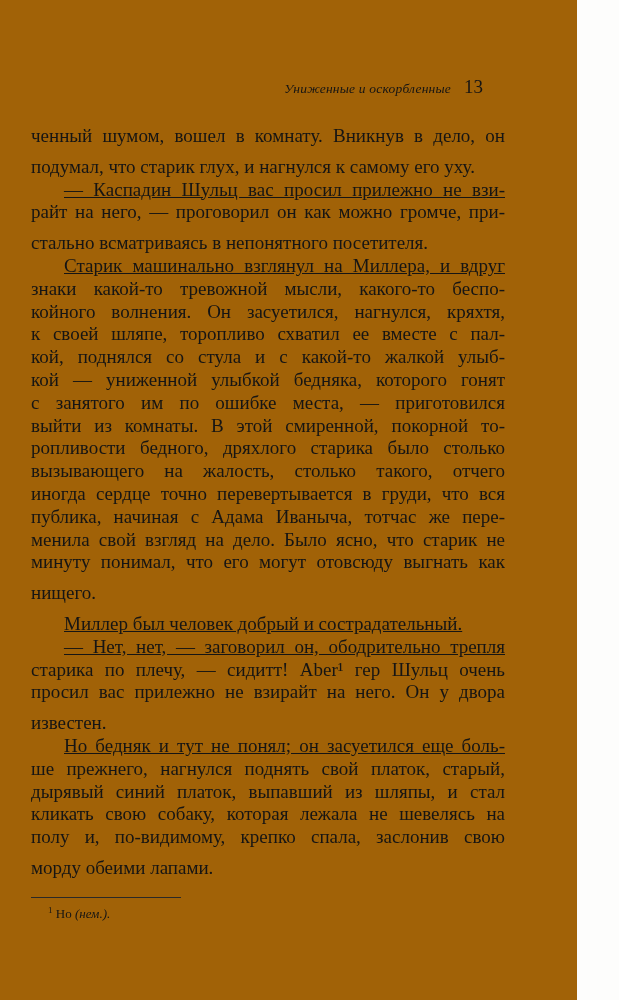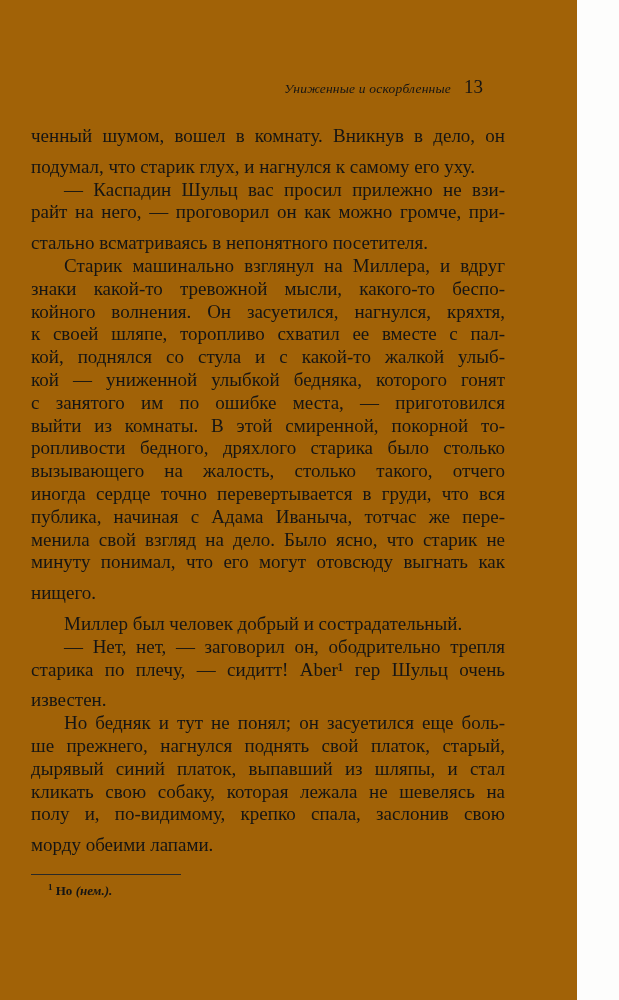--- a/index.html
+++ b/index.html
@@ -39,35 +39,34 @@
     line-height: 22.8px;
   }
   p.para { margin: 0; padding: 0; }
   .line {
     display: block;
     text-align: justify;
     text-align-last: justify;
     white-space: normal;
   }
   .line.last { text-align-last: left; margin-top: 8px; }
-  .line.first-indent { text-indent: 33px; }
+  .line.first-indent { text-indent: 33px; text-decoration: underline; }
   .footnote {
     margin-top: 17px;
     font-size: 13px;
     line-height: 17px;
   }
   .fn-rule {
     width: 150px;
     height: 1px;
     background: #2a2927;
   }
   .fn-line {
     margin: 7px 0 12px 0;
     text-indent: 17px;
-    font-weight: bold;
   }
   .fn-line sup {
     font-size: 9px;
     line-height: 0;
   }
   .fn-line .it { font-style: italic; }
 </style>
 </head>
 <body>
 
@@ -104,20 +103,21 @@
         <span class="line">менила свой взгляд на дело. Было ясно, что старик не</span>
         <span class="line">минуту понимал, что его могут отовсюду выгнать как</span>
         <span class="line last">нищего.</span>
       </p>
       <p class="para">
         <span class="line last first-indent">Миллер был человек добрый и сострадательный.</span>
       </p>
       <p class="para">
         <span class="line first-indent">— Нет, нет, — заговорил он, ободрительно трепля</span>
         <span class="line">старика по плечу, — сидитт! Aber¹ гер Шульц очень</span>
+        <span class="line">просил вас прилежно не взирайт на него. Он у двора</span>
         <span class="line last">известен.</span>
       </p>
       <p class="para">
         <span class="line first-indent">Но бедняк и тут не понял; он засуетился еще боль-</span>
         <span class="line">ше прежнего, нагнулся поднять свой платок, старый,</span>
         <span class="line">дырявый синий платок, выпавший из шляпы, и стал</span>
         <span class="line">кликать свою собаку, которая лежала не шевелясь на</span>
         <span class="line">полу и, по-видимому, крепко спала, заслонив свою</span>
         <span class="line last">морду обеими лапами.</span>
       </p>

